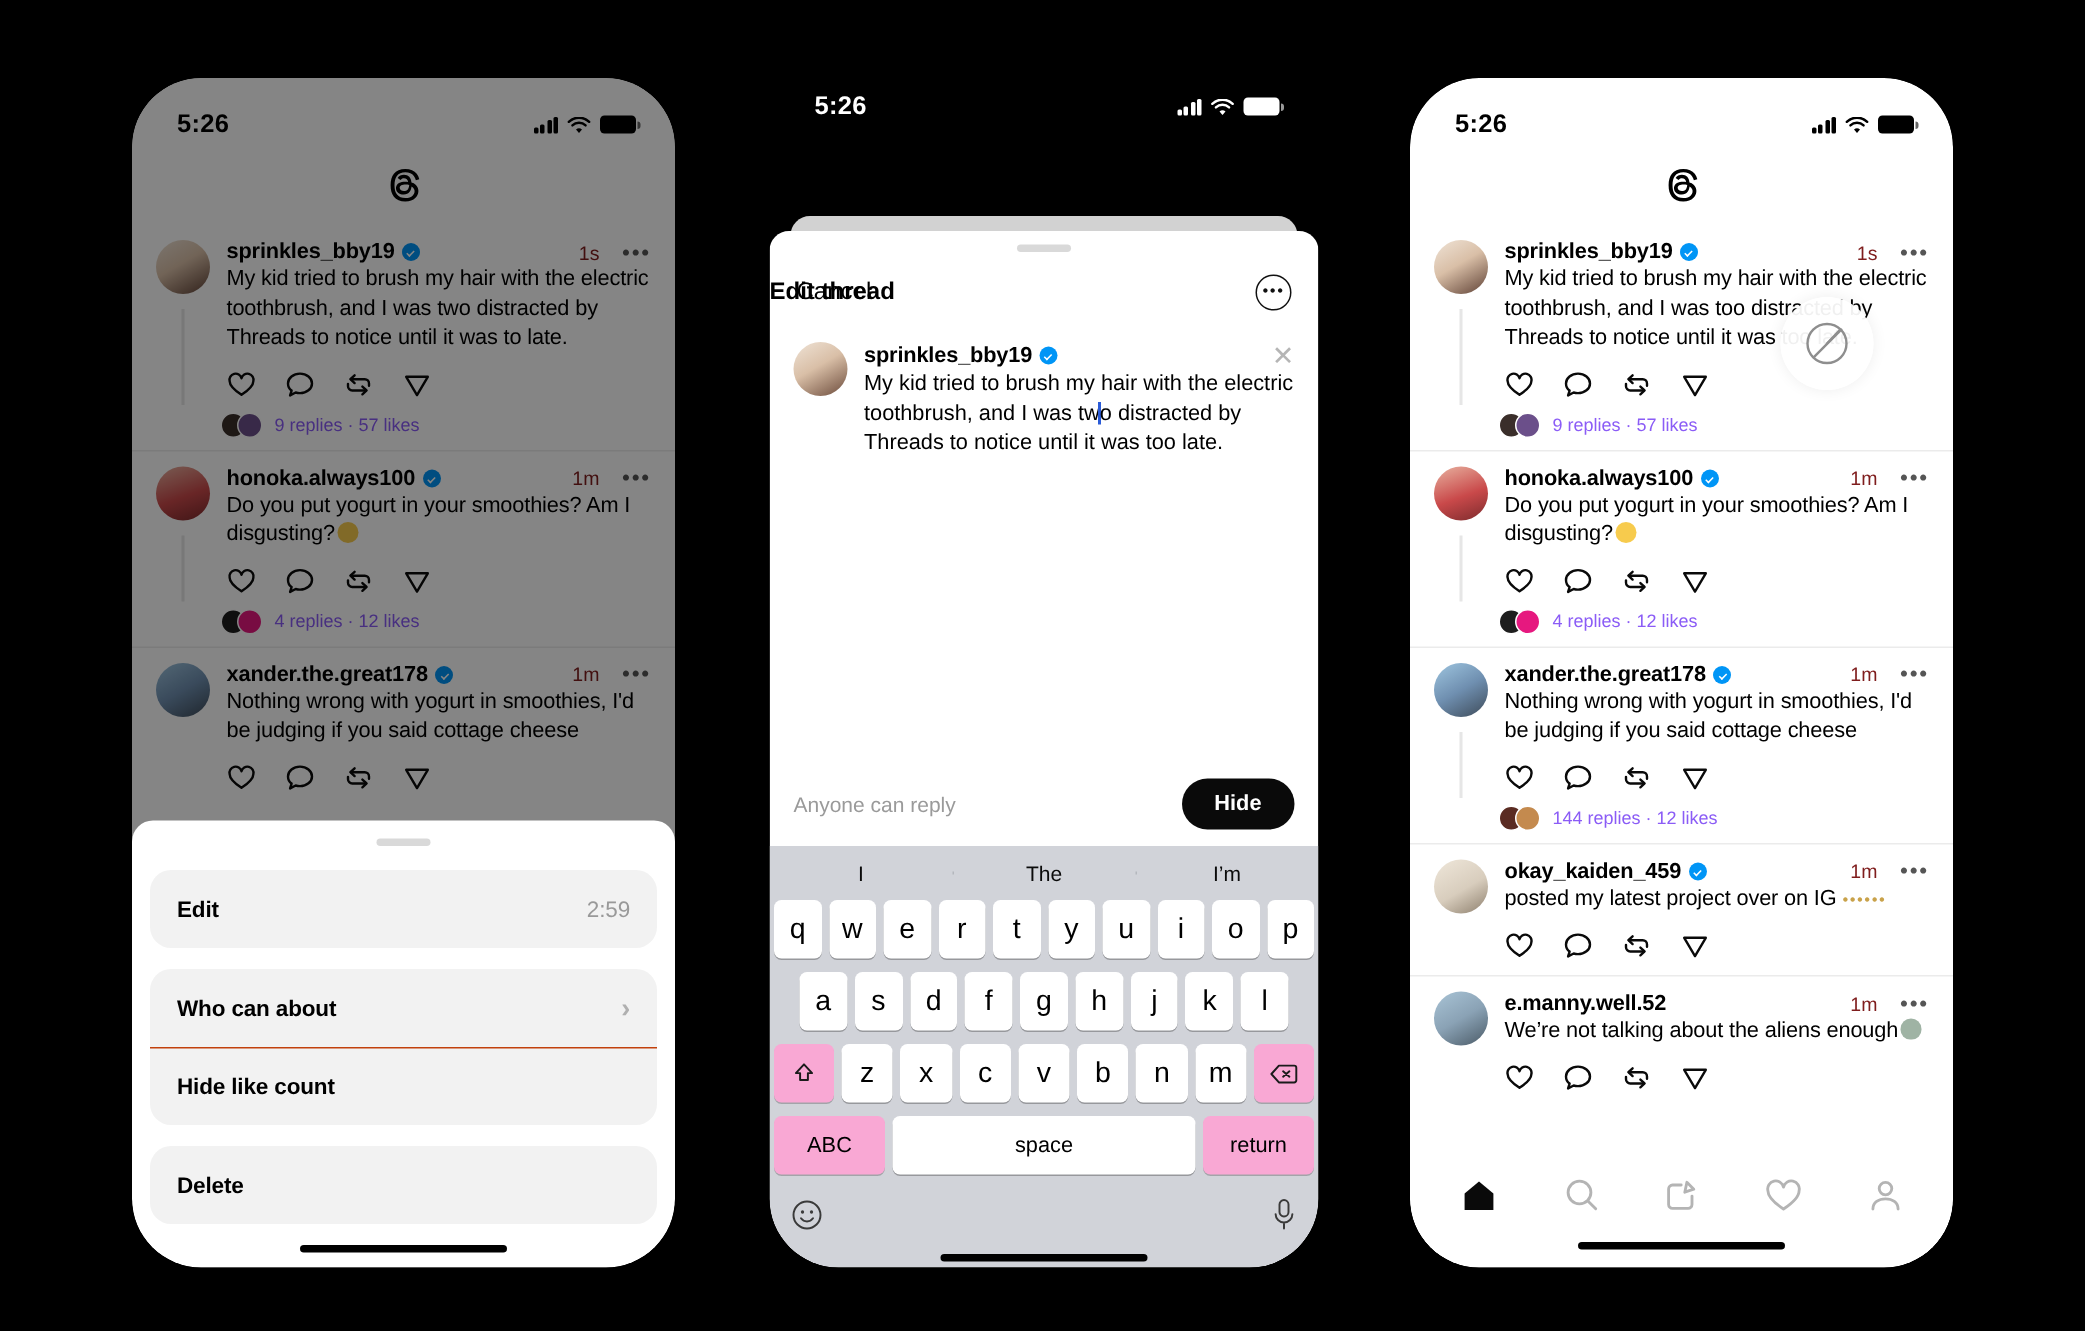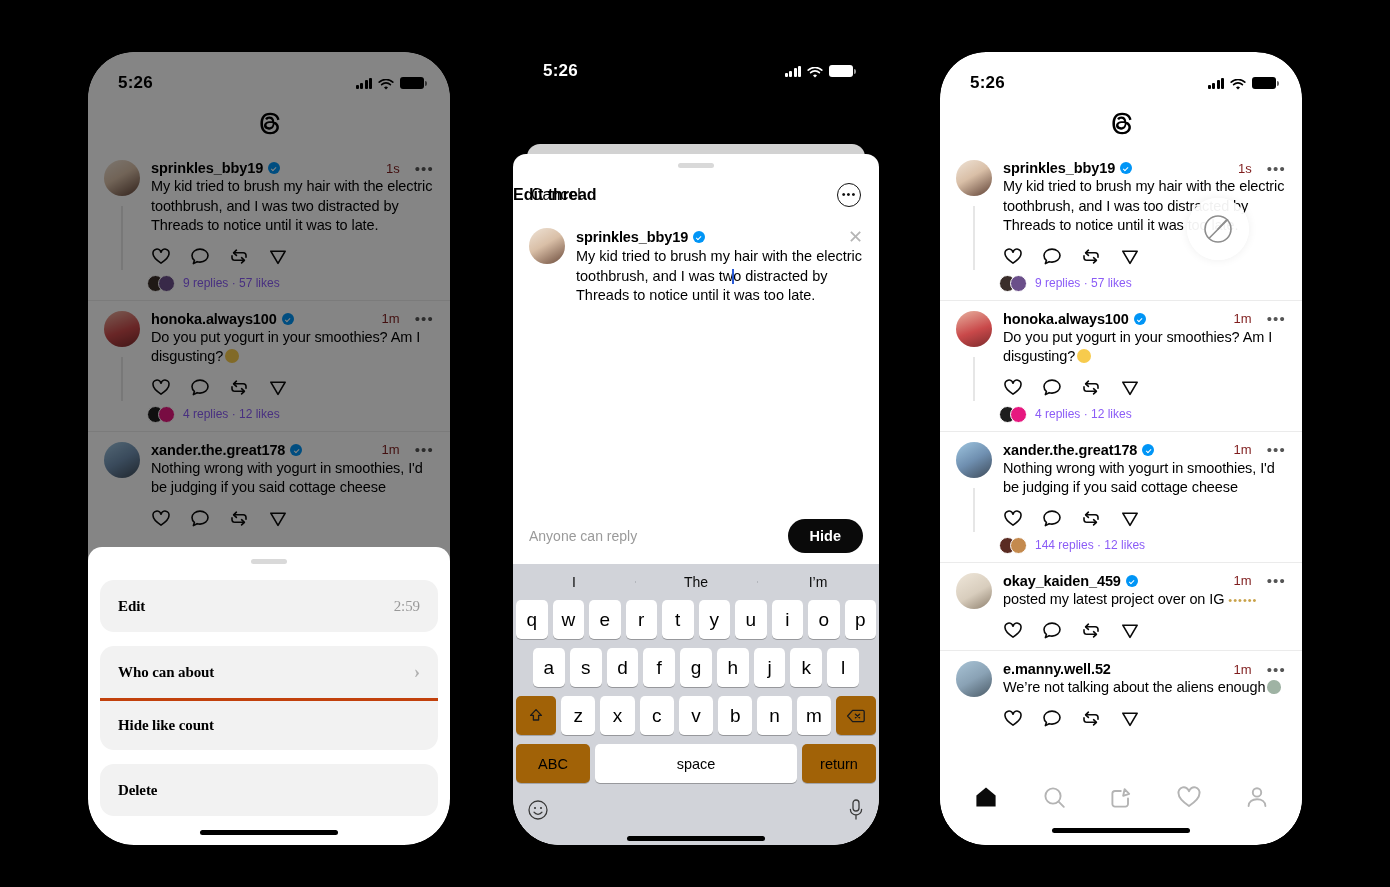--- a/index.html
+++ b/index.html
@@ -72,24 +72,24 @@
   .emo.alien{ background:#9fb3a4; border-radius:50% 50% 46% 46%; }
   .dotsrow{ display:inline-block; margin-left:4px; letter-spacing:1px; color:#c9a24a; font-size:11px;}
 
   
   .dim{ position:absolute; inset:0; background:rgba(0,0,0,.48); z-index:7; }
   .sheet{ position:absolute; left:0; right:0; bottom:0; background:#fff;
           border-radius:14px 14px 46px 46px; z-index:8; padding:10px 12px 0; }
   .grab{ width:36px;height:5px;border-radius:3px;background:#d9d9d9;margin:2px auto 16px;}
   .group{ background:#f2f2f2; border-radius:14px; overflow:hidden; margin-bottom:14px; }
   .opt{ height:52px; display:flex; align-items:center; padding:0 18px; font-size:15px;
-        font-weight:700; color:#000; letter-spacing:-.1px;font-family:Liberation Serif, serif;}
+        font-weight:700; color:#000; letter-spacing:-.1px;}
   .opt .val{ margin-left:auto; font-weight:400; color:#999; font-size:15px; }
   .opt .chev{ margin-left:auto; color:#b0b0b0; font-size:18px; line-height:1; }
-  .opt+.opt{ border-top:3px solid #c2410c; }
+  .opt+.opt{ border-top:1px solid #c2410c; }
   .opt.danger{ color:#000000; }
   .homebar{ width:138px;height:5px;border-radius:3px;background:#000;margin:14px auto 10px;}
 
   
   .behind-card{ position:absolute; left:14px; right:14px; top:104px; height:40px;
                 background:#d2d2d2; border-radius:13px 13px 0 0; z-index:3; }
   .compose{ position:absolute; left:0; right:0; top:114px; bottom:0; background:#fff;
             border-radius:13px 13px 46px 46px; z-index:4; display:flex; flex-direction:column;}
   .c-grab{ width:36px;height:5px;border-radius:3px;background:#d9d9d9;margin:9px auto 0;}
   .c-head{ height:54px; display:flex; align-items:center; padding:0 18px; position:relative;}
@@ -115,21 +115,21 @@
   .kb-sugg{ height:36px; display:flex; align-items:center; }
   .kb-sugg div{ flex:1 1 0; text-align:center; font-size:14px; color:#0b0b0b; position:relative;}
   .kb-sugg div+div:before{ content:""; position:absolute; left:0; top:7px; bottom:7px; width:1px;
                            background:#b4b7bd;}
   .kb-rows{ padding:0 3px; }
   .krow{ display:flex; justify-content:center; gap:5px; margin-bottom:9px; }
   .key{ background:#fff; border-radius:5px; height:39px; flex:1 1 0; display:flex;
         align-items:center; justify-content:center; font-size:19px; color:#000;
         box-shadow:0 1px 0 rgba(0,0,0,.28); }
   .krow.r2{ padding:0 17px; }
-  .key.dark{ background:#a16207; box-shadow:0 1px 0 rgba(0,0,0,.22); }
+  .key.dark{ background:#f9a8d4; box-shadow:0 1px 0 rgba(0,0,0,.22); }
   .key.wide{ flex:0 0 40px; }
   .key.fn{ flex:0 0 74px; font-size:14.5px; }
   .key.space{ flex:1 1 auto; font-size:14.5px; }
   .kb-bottom{ height:40px; display:flex; align-items:center; justify-content:space-between;
               padding:0 14px; }
   .kb-home{ width:138px;height:5px;border-radius:3px;background:#000;margin:4px auto 0;}
 
   
   .cursor-ring{ position:absolute; left:247px; top:146px; width:62px; height:62px;
                 border-radius:50%; background:rgba(255,255,255,.94); z-index:9;

